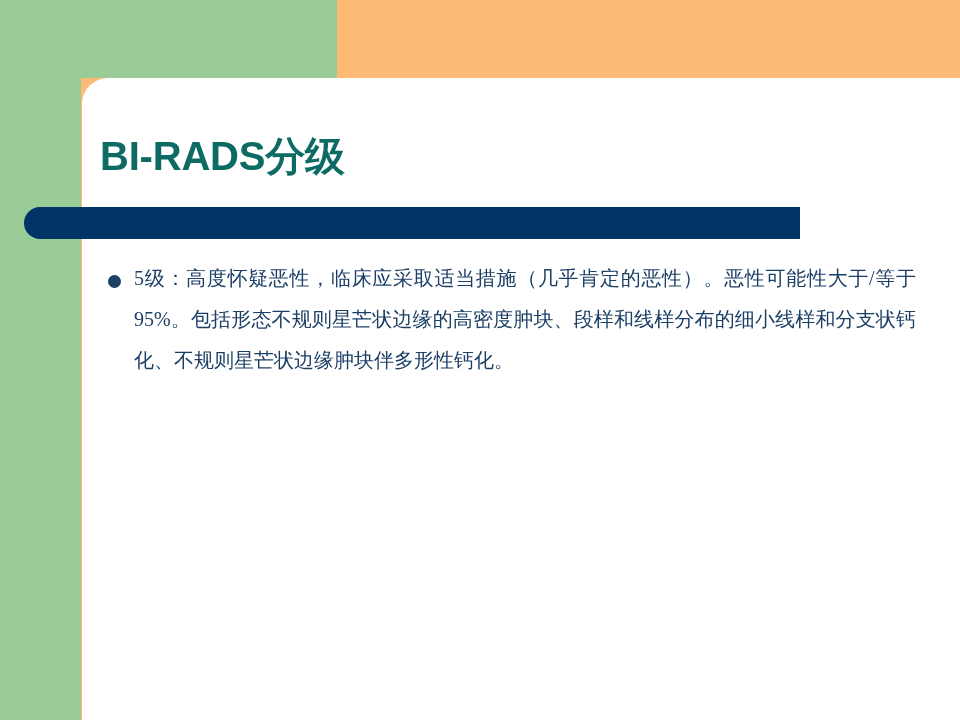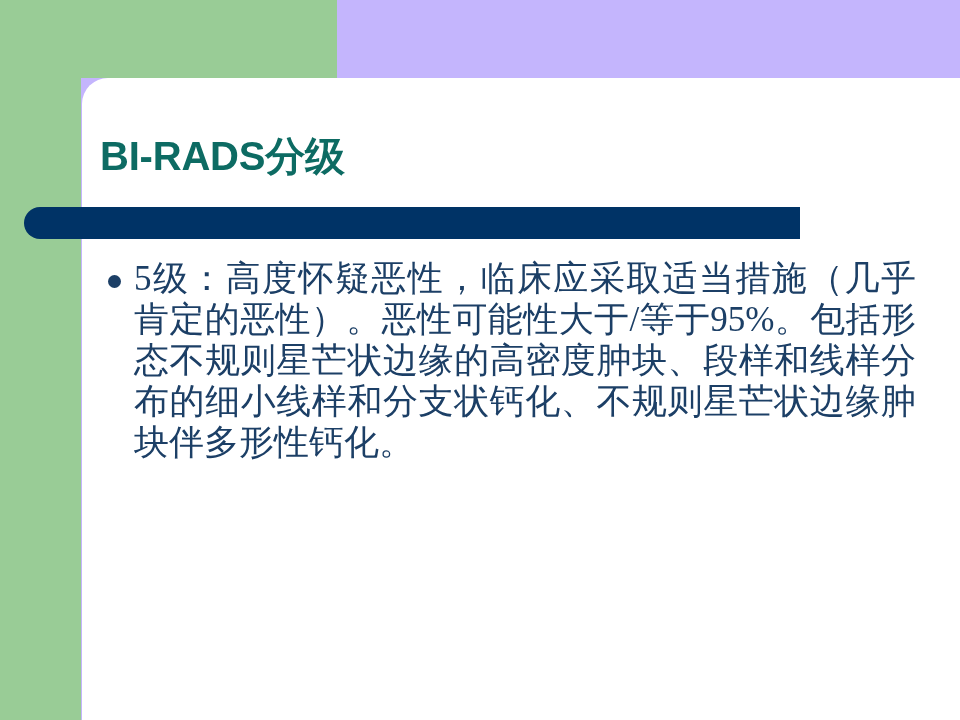--- a/index.html
+++ b/index.html
@@ -10,21 +10,21 @@
     width: 960px;
     height: 720px;
     background: #ffffff;
     font-family: "Liberation Sans", "DejaVu Sans", sans-serif;
     overflow: hidden;
   }
   #slide {
     position: relative;
     width: 960px;
     height: 720px;
-    background: #c4b5fd;
+    background: #fdba74;
     overflow: hidden;
   }
 
   
   .green-left-band {
     position: absolute;
     left: 0;
     top: 0;
     width: 81px;
     height: 720px;
@@ -80,21 +80,21 @@
     position: absolute;
     left: 104px;
     top: 258px;
     width: 812px;
   }
   .bullet-row {
     position: relative;
     display: block;
     color: #1c3f66;
     font-family: "Liberation Serif", "DejaVu Serif", serif;
-    font-size: 35px;
+    font-size: 20px;
     line-height: 41px;
     text-align: justify;
     text-justify: inter-character;
     padding-left: 30px;
   }
   .bullet-dot {
     position: absolute;
     left: 4px;
     top: 17px;
     width: 13px;

